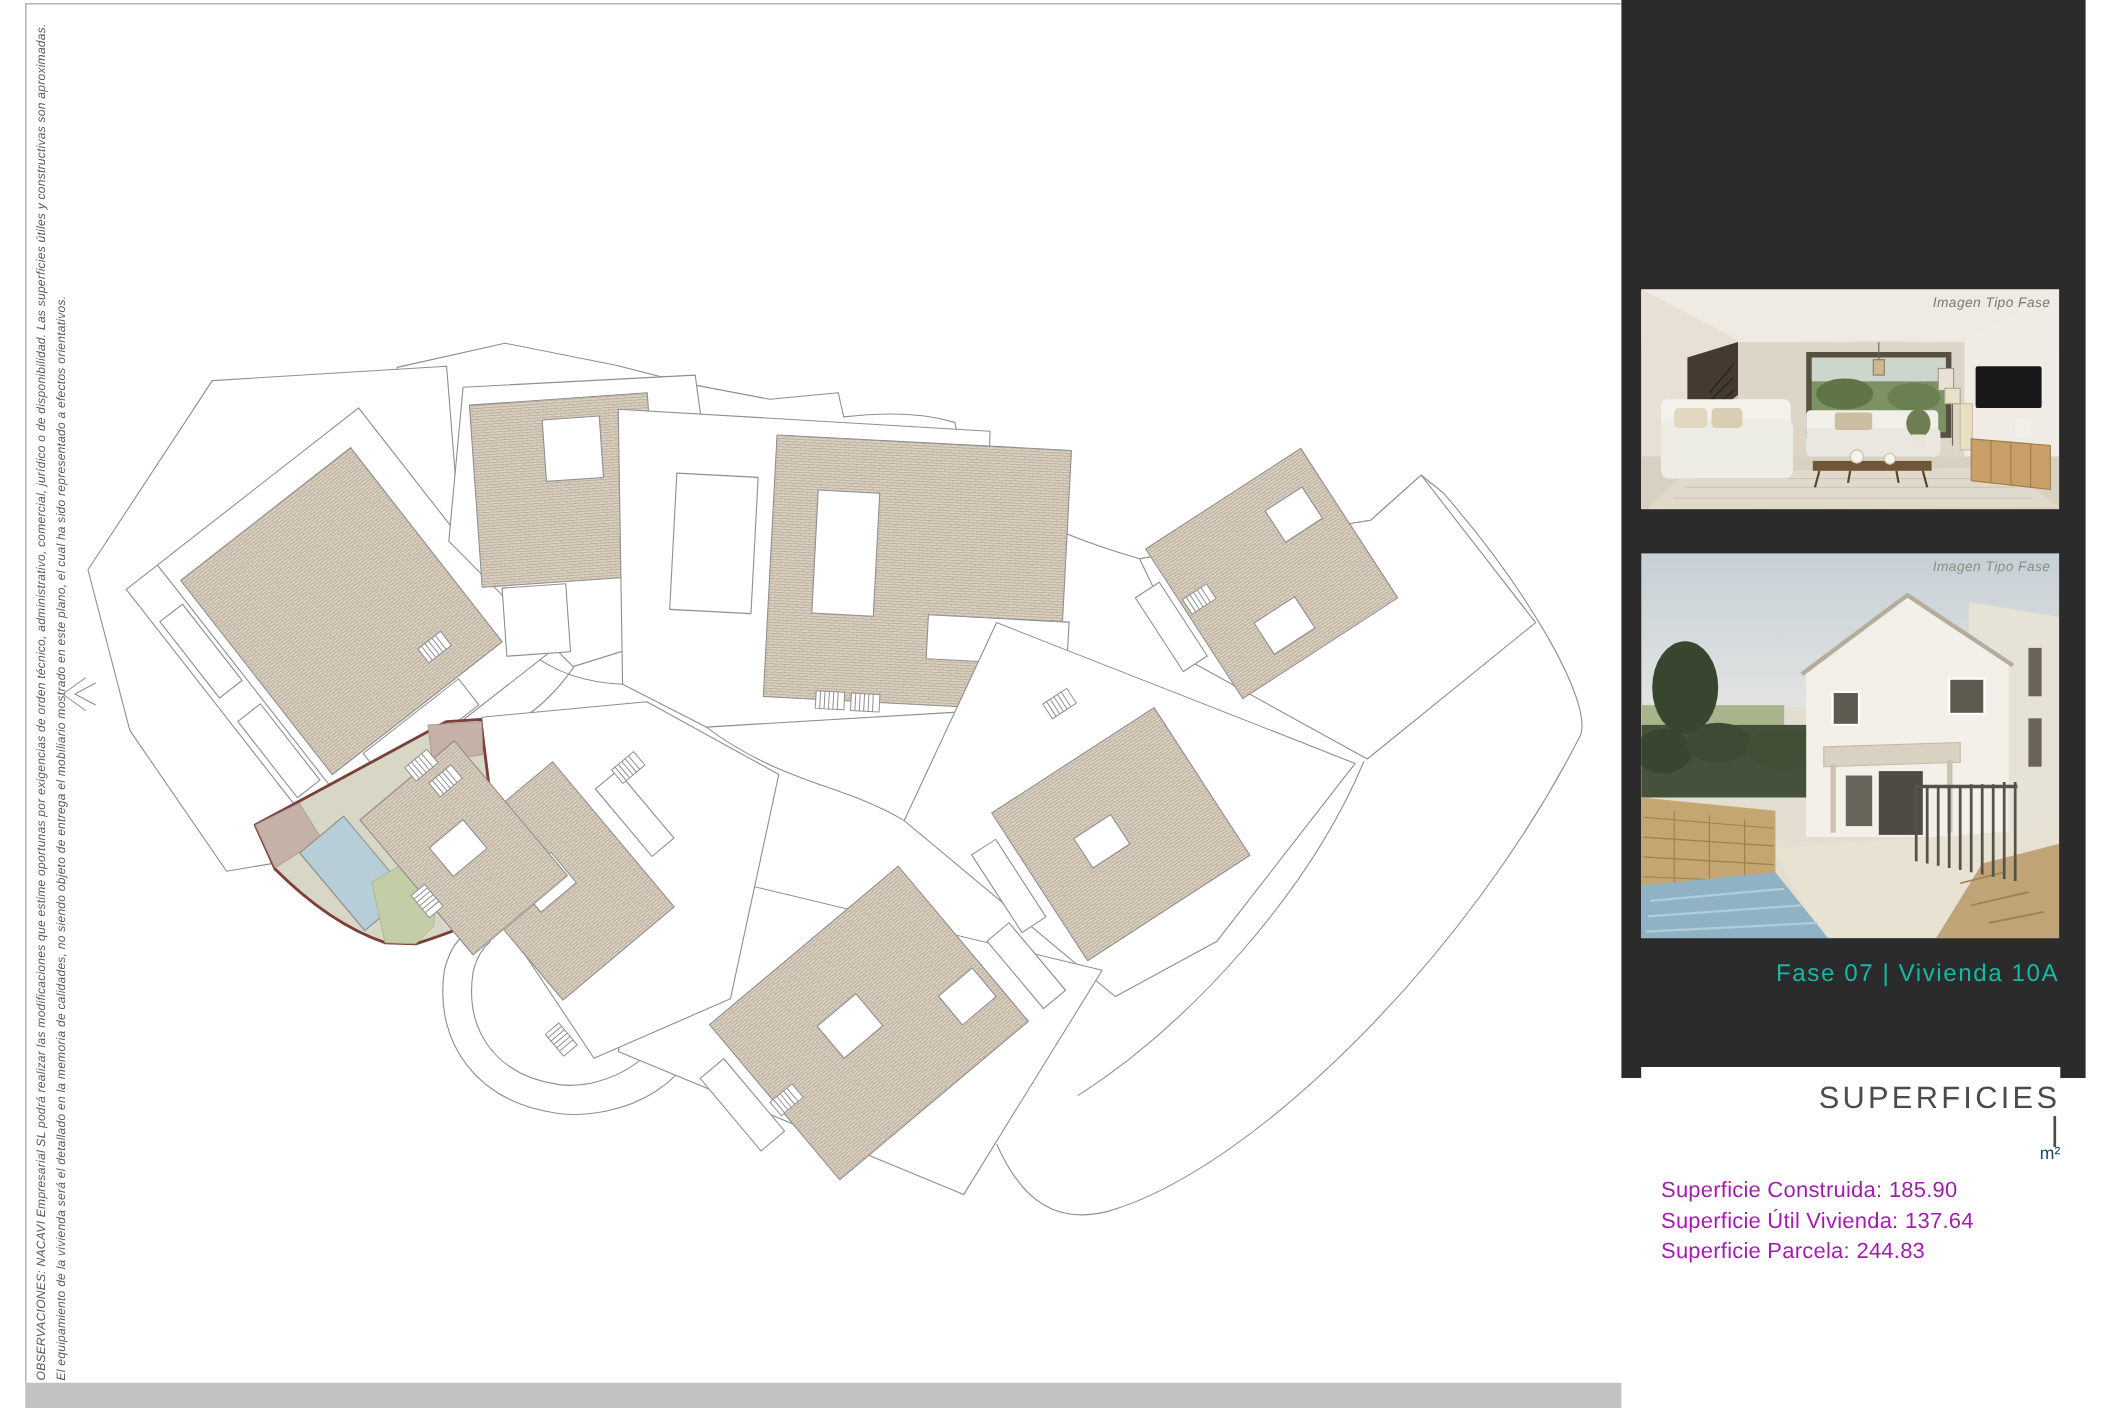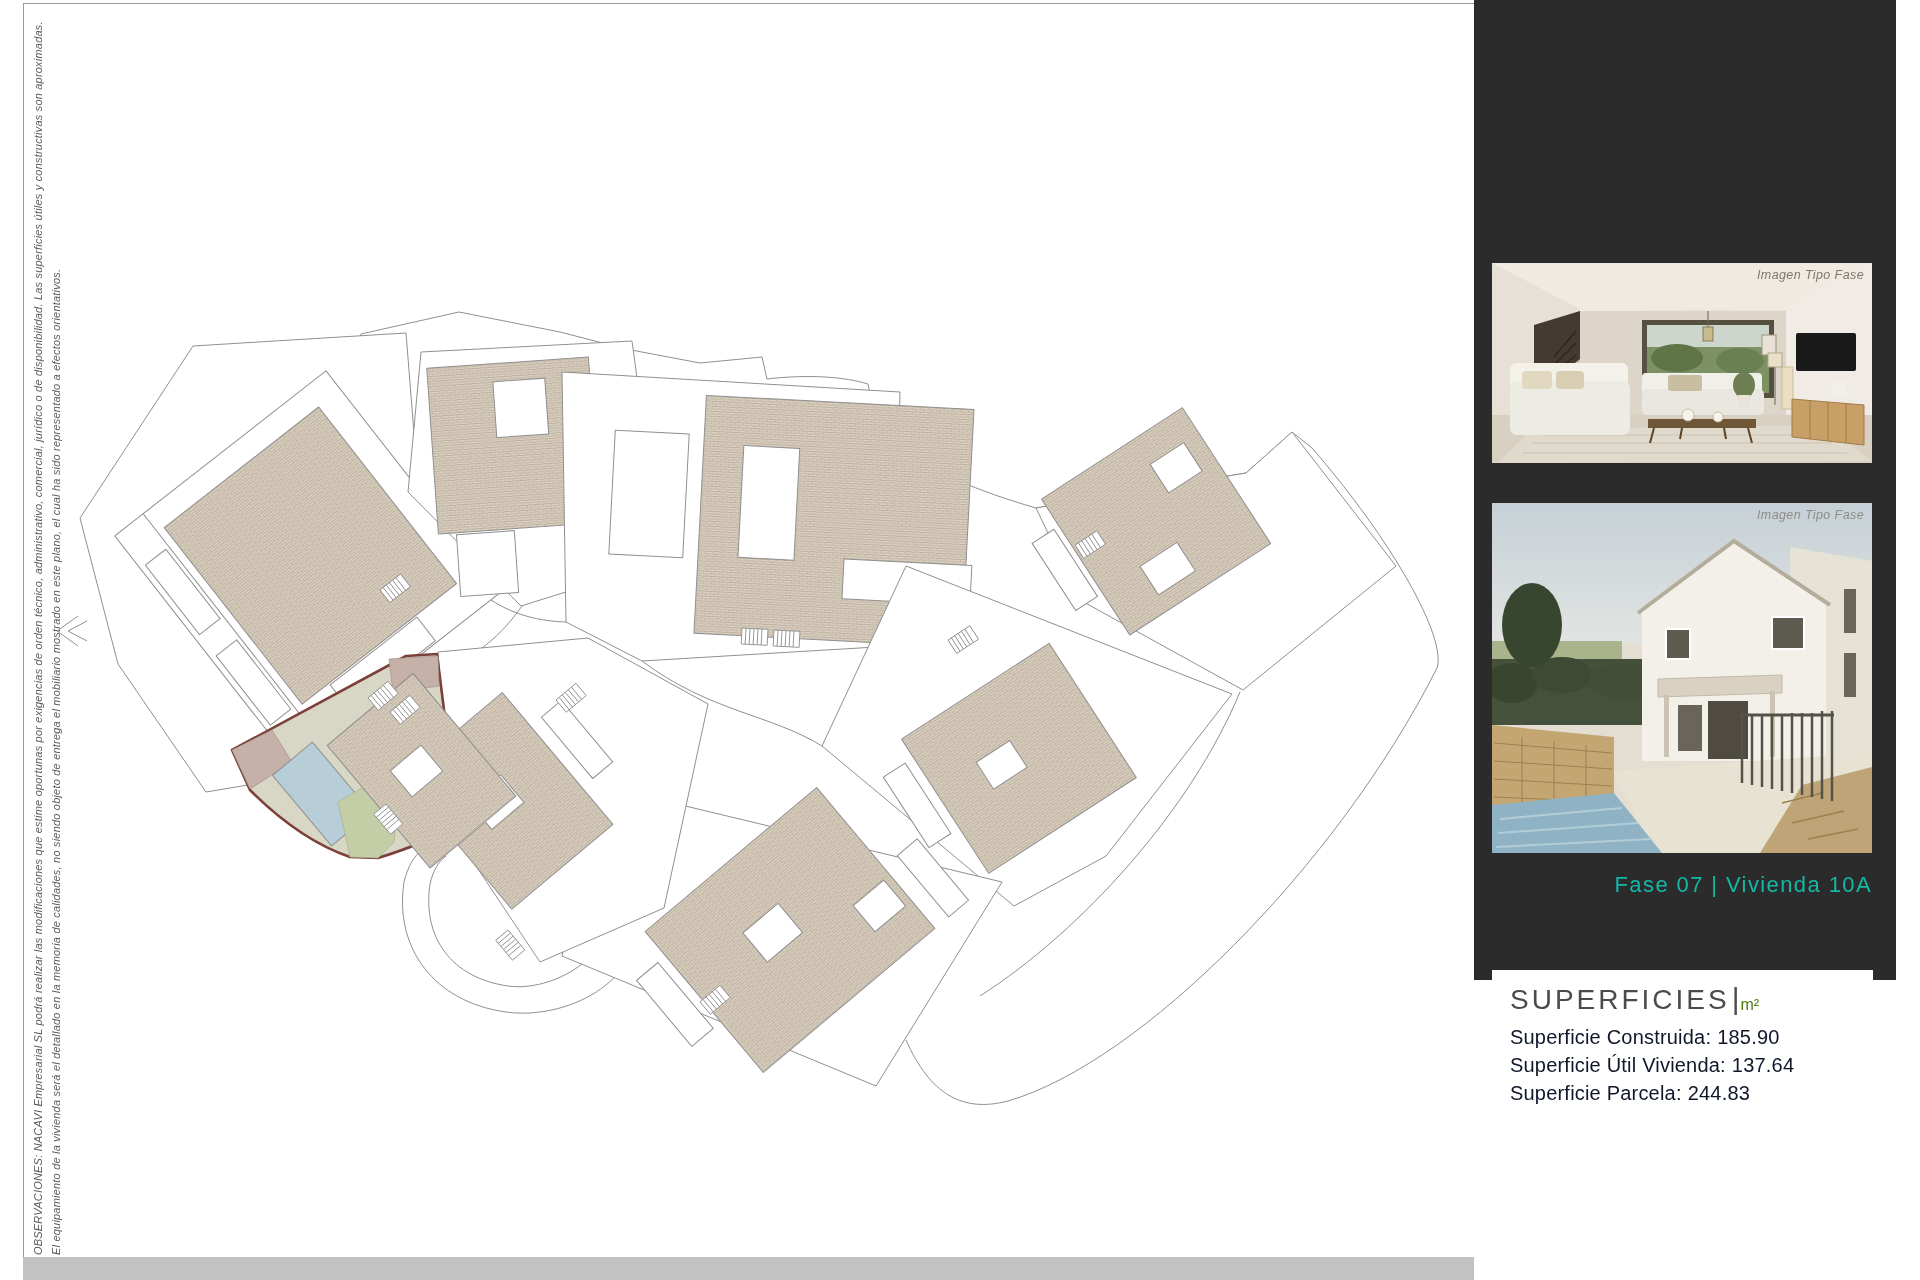--- a/index.html
+++ b/index.html
@@ -26,24 +26,24 @@
   .photo2{top:503px;width:380px;height:350px;}
   .photo-caption{position:absolute;top:5px;right:8px;font-style:italic;font-size:12.5px;
                  letter-spacing:.4px;}
   .photo1 .photo-caption{color:#7d786e;}
   .photo2 .photo-caption{color:#8e8c85;}
   .unit-label{position:absolute;left:18px;top:872px;width:380px;text-align:right;
               color:#14b8a6;font-size:22px;letter-spacing:1.4px;font-weight:500;}
   .superficies{position:absolute;left:18px;top:970px;width:381px;height:142px;
                background:var(--panel-bg,#ffffff);box-sizing:border-box;padding:14px 0 0 18px;}
   .superficies h2{margin:0 0 9px 0;font-weight:400;color:#4b4b4b;font-size:28px;
-                  letter-spacing:3px;display:flex;align-items:flex-end;line-height:1;}
+                  letter-spacing:3px;display:flex;align-items:flex-end;line-height:1;flex-direction:column;}
   .superficies h2 .bar{font-size:30px;letter-spacing:0;margin:0 1px 0 2px;color:#4b4b4b;}
-  .superficies h2 .unit{font-size:16px;letter-spacing:0;color:#4d7c0f;padding-bottom:1px;}
-  .sup-row{font-size:20px;color:#0f172a;line-height:28px;letter-spacing:.2px;}
+  .superficies h2 .unit{font-size:16px;letter-spacing:0;color:#0c4a6e;padding-bottom:1px;}
+  .sup-row{font-size:20px;color:#a21caf;line-height:28px;letter-spacing:.2px;}
   .sup-row .val{margin-left:6px;}
 </style>
 </head>
 <body>
 
 <div class="stage">
 
   <div class="page">
     <div class="frame"></div>
 

